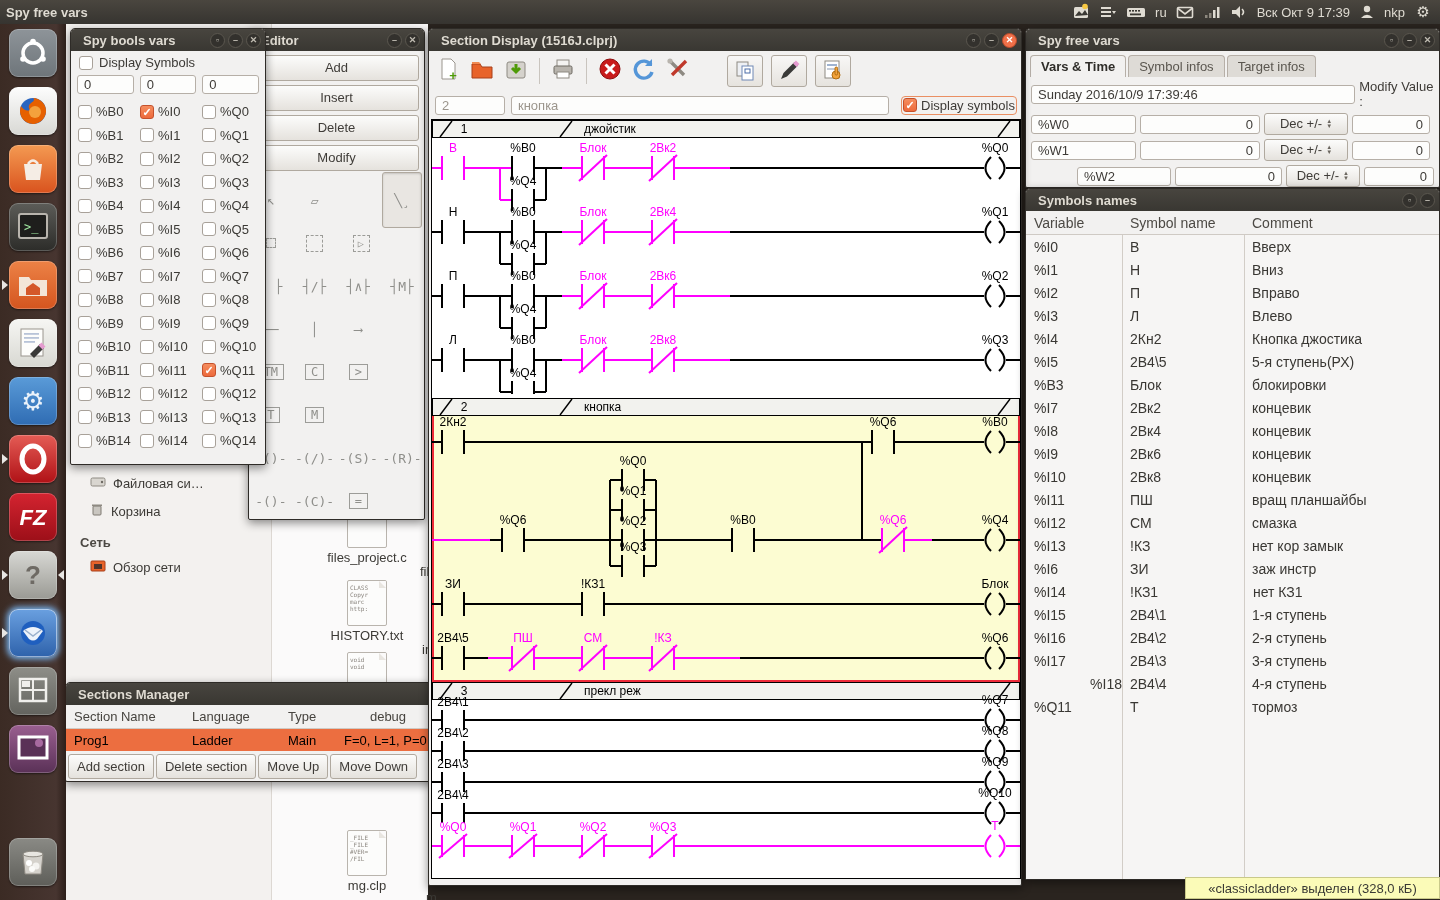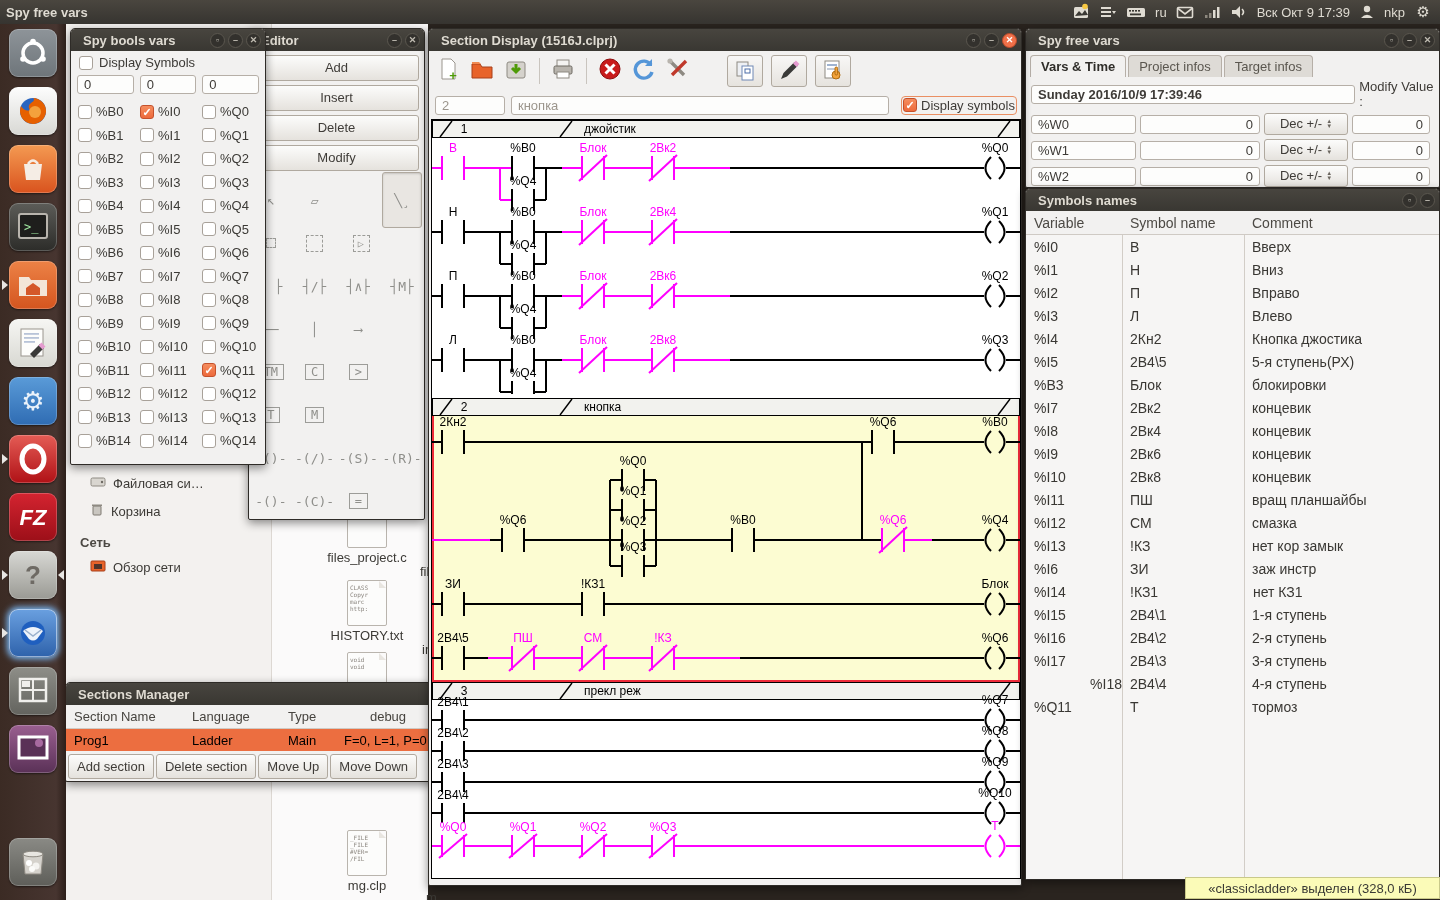--- a/index.html
+++ b/index.html
@@ -1023,42 +1023,42 @@
   <div class="titlebar">
     <span>Spy free vars</span>
     <span class="winbtns">
       <span class="wbtn">▫</span>
       <span class="wbtn">–</span>
       <span class="wbtn">✕</span>
     </span>
   </div>
   <div class="tabs" id="sf-tabs">
       <div class="tab active">Vars &amp; Time</div>
-      <div class="tab">Project infos</div>
+      <div class="tab">Symbol infos</div>
       <div class="tab">Target infos</div>
     </div>
   <div class="sf-row">
-    <span class="field" style="width:352px;font-weight:bold;">Sunday 2016/10/9 17:39:46</span>
+    <span class="field" style="width:352px;">Sunday 2016/10/9 17:39:46</span>
     <span style="font-size:13px;color:#3e3b37;">Modify Value :</span>
   </div>
   <div id="sf-rows">
       <div class="sf-row">
         <span class="field" style="width:105px;">%W0</span>
         <span class="field" style="width:120px;text-align:right;">0</span>
         <span class="btn" style="width:84px;height:22px;line-height:20px;display:inline-flex;align-items:center;justify-content:center;">Dec +/-<span class="spin">▲<br>▼</span></span>
         <span class="field" style="width:78px;text-align:right;">0</span>
       </div>
       <div class="sf-row">
         <span class="field" style="width:105px;">%W1</span>
         <span class="field" style="width:120px;text-align:right;">0</span>
         <span class="btn" style="width:84px;height:22px;line-height:20px;display:inline-flex;align-items:center;justify-content:center;">Dec +/-<span class="spin">▲<br>▼</span></span>
         <span class="field" style="width:78px;text-align:right;">0</span>
       </div>
       <div class="sf-row">
-        <span class="field" style="width:105px;">%W2</span>
+        <span class="field" style="width:105px;margin-left:46px;">%W2</span>
         <span class="field" style="width:120px;text-align:right;">0</span>
         <span class="btn" style="width:84px;height:22px;line-height:20px;display:inline-flex;align-items:center;justify-content:center;">Dec +/-<span class="spin">▲<br>▼</span></span>
         <span class="field" style="width:78px;text-align:right;">0</span>
       </div>
     </div>
 </div>
 
 <div class="window" style="left:1025px; top:188px; width:415px; height:692px; z-index:25;">
   <div class="titlebar">
     <span>Symbols names</span>

